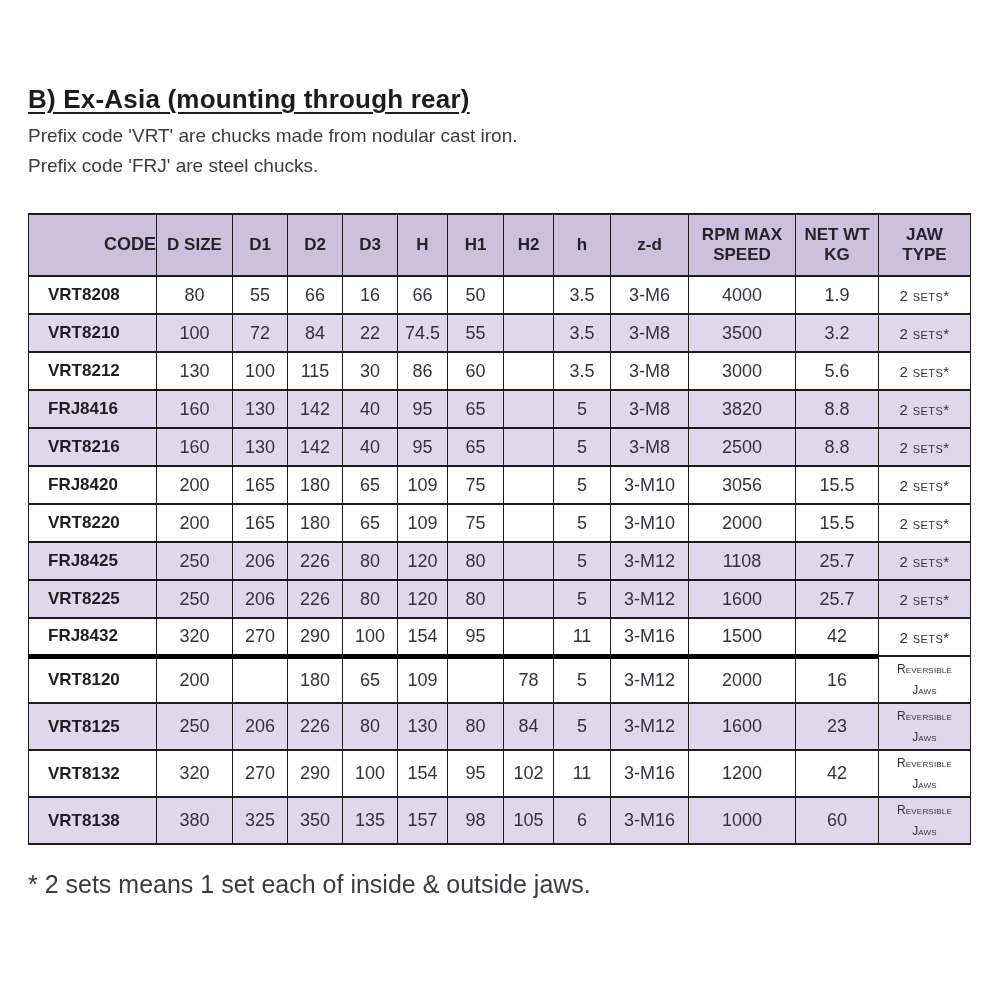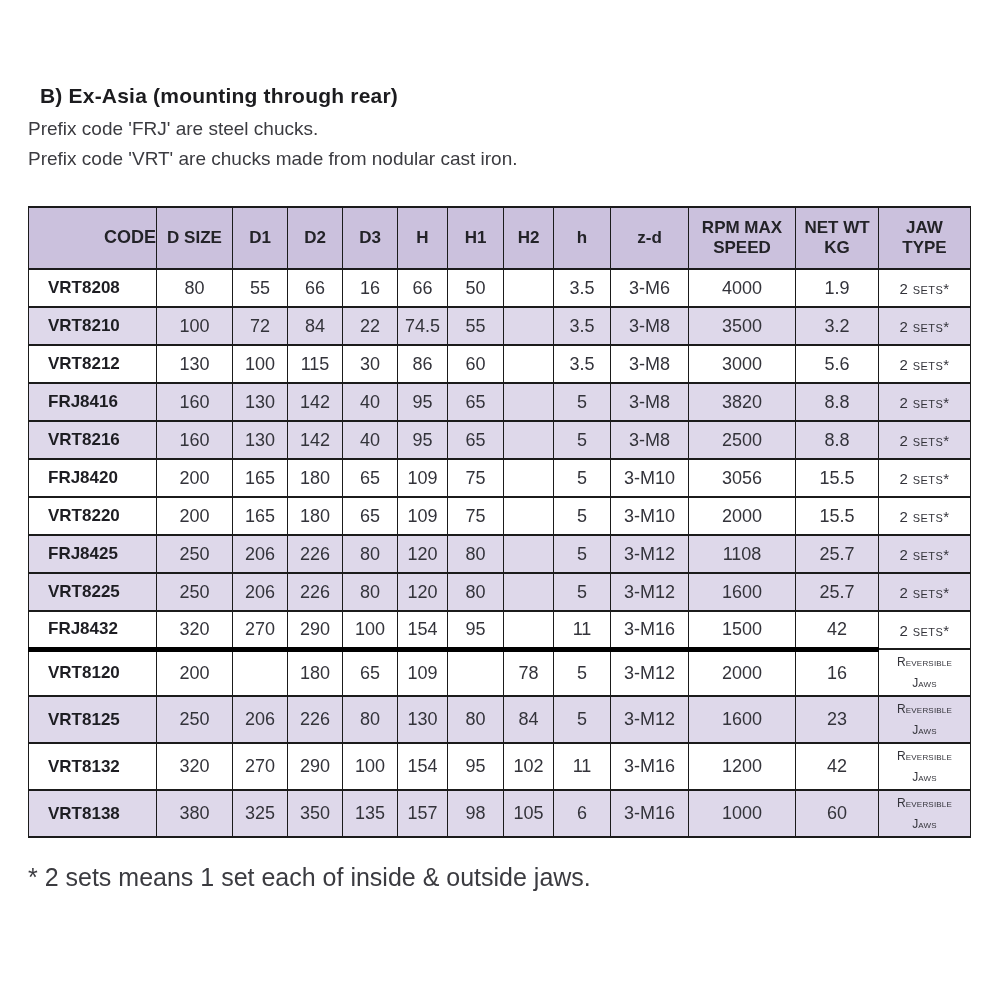--- a/index.html
+++ b/index.html
@@ -7,24 +7,25 @@
     margin: 0; padding: 0;
     width: 1000px; height: 1000px;
     background: #ffffff;
     font-family: "Liberation Sans", sans-serif;
     color: #2e2e35;
     overflow: hidden;
   }
   .page { padding: 84px 28px 0 28px; }
 
   .title {
-    font-size: 21px;
+    font-size: 26px;
     font-weight: bold;
     color: #1c1c1f;
-    margin: 0 0 10px 12px;
+    margin: 0 0 10px 0;
+    text-decoration: underline;
     text-decoration-thickness: 2px;
     text-underline-offset: 4px;
     letter-spacing: 0.2px;
   }
   .intro {
     font-size: 19px;
     color: #3b3b40;
     margin: 0 0 8px 0;
   }
 
@@ -93,22 +94,22 @@
   .footnote {
     font-size: 25px;
     color: #3b3b40;
   }
 </style>
 </head>
 <body>
 
 <div class="page">
   <h1 class="title">B) Ex-Asia (mounting through rear)</h1>
+  <p class="intro">Prefix code 'VRT' are chucks made from nodular cast iron.</p>
   <p class="intro">Prefix code 'FRJ' are steel chucks.</p>
-  <p class="intro">Prefix code 'VRT' are chucks made from nodular cast iron.</p>
 
   <table class="spec">
     <colgroup id="colgroup">
         <col style="width: 128px;">
         <col style="width: 76px;">
         <col style="width: 55px;">
         <col style="width: 55px;">
         <col style="width: 55px;">
         <col style="width: 50px;">
         <col style="width: 56px;">

